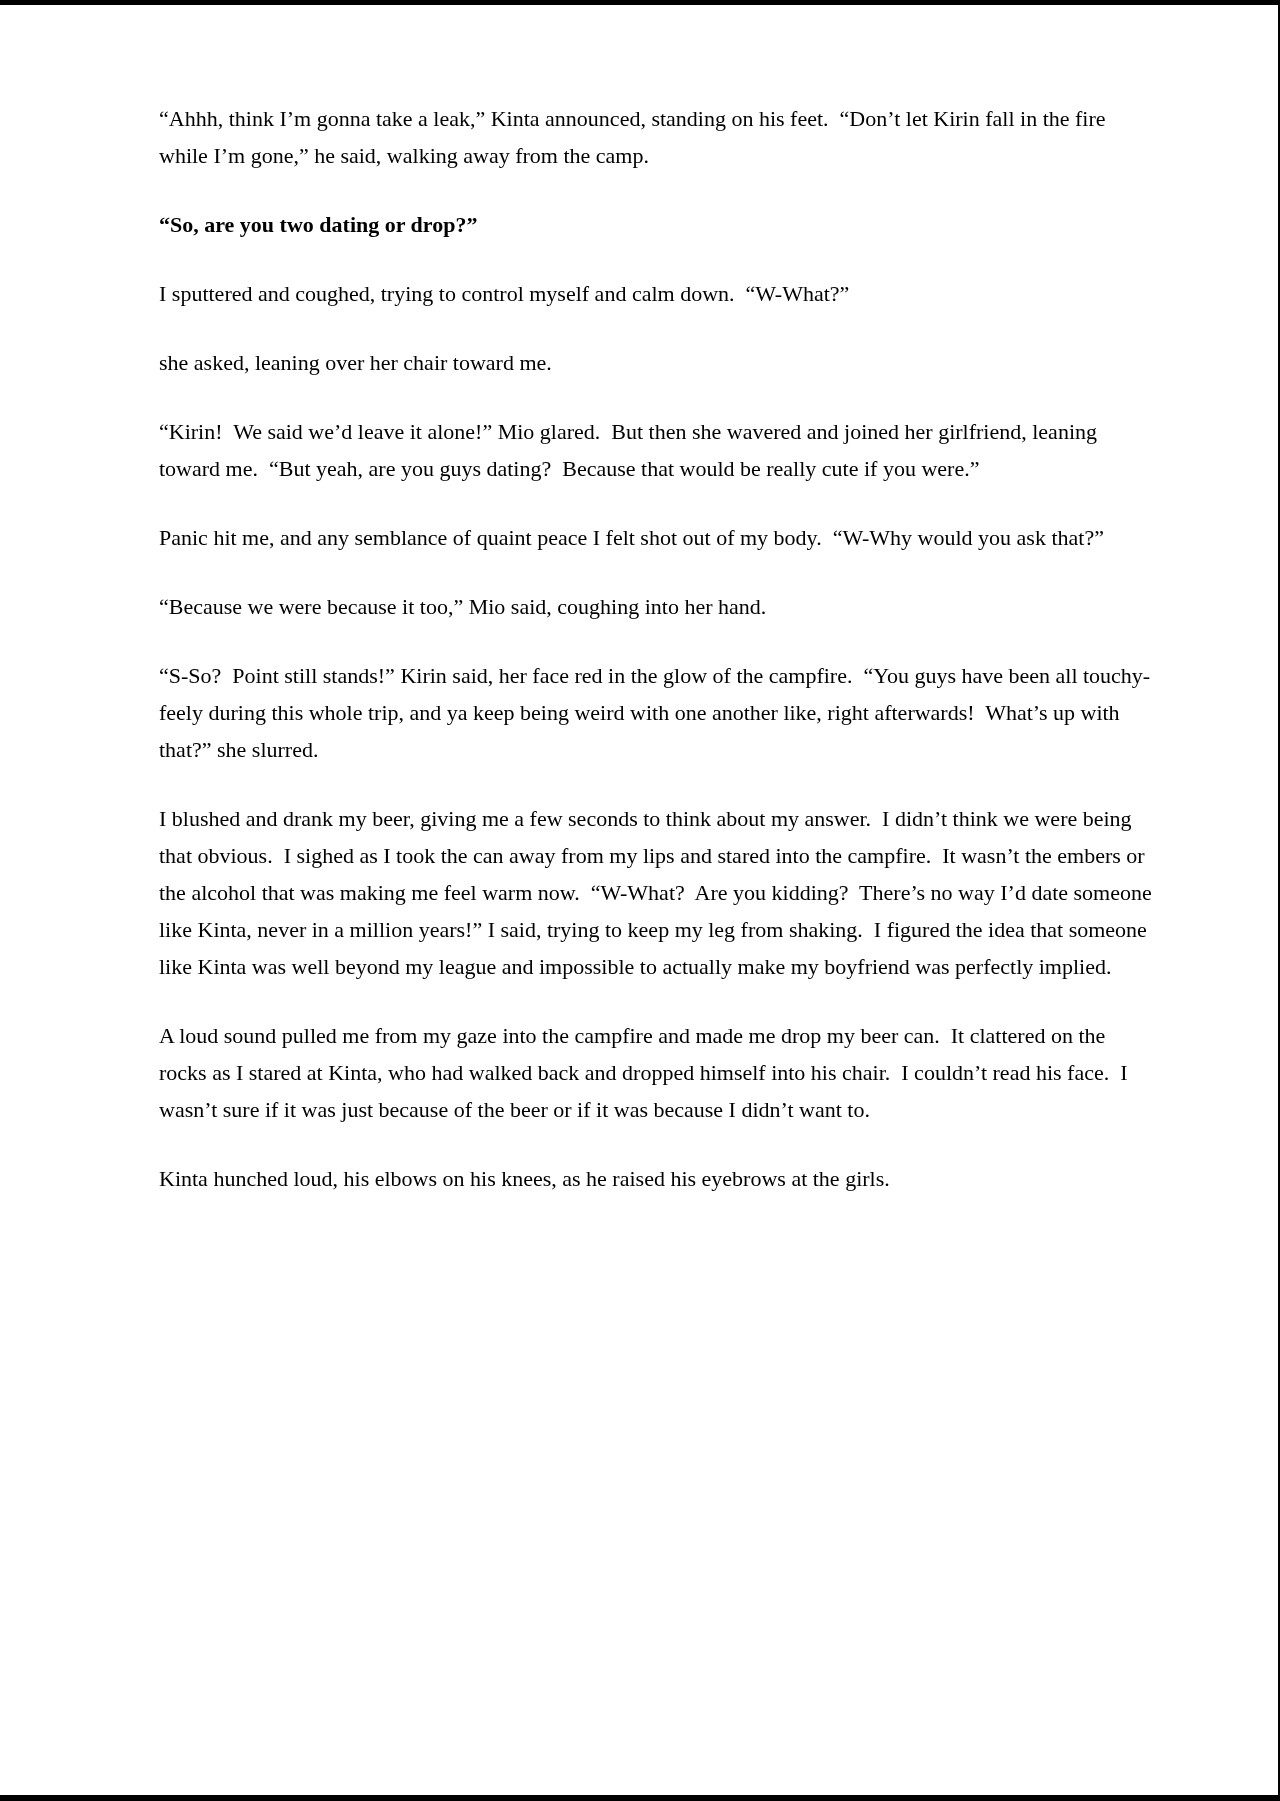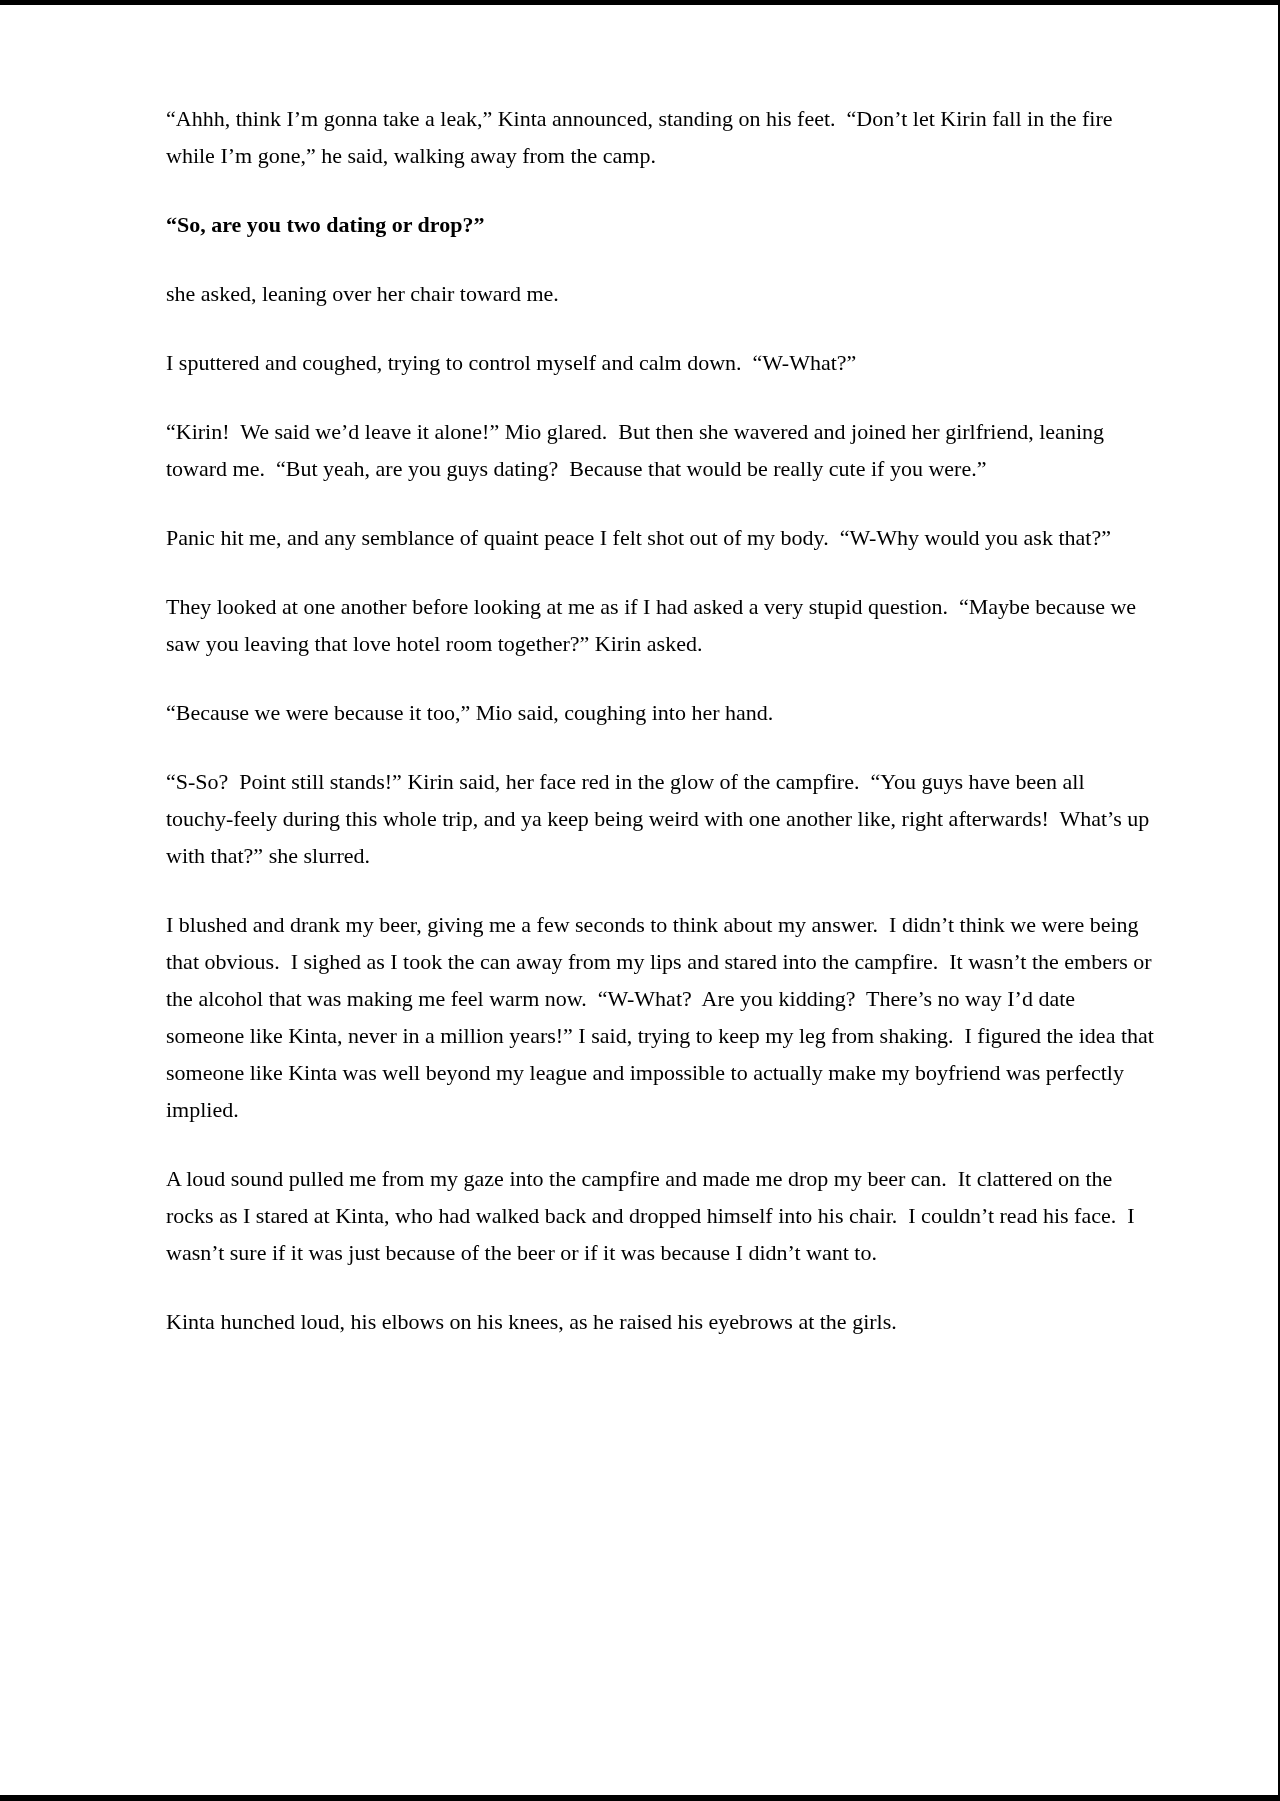--- a/index.html
+++ b/index.html
@@ -34,41 +34,40 @@
     position: absolute;
     left: 150px;
     top: 100px;
     width: 1004px;
     color: #000000;
     font-size: 22px;
     line-height: 37px;
     text-align: left;
   }
   .para {
-    margin: 0 0 32px 16px;
+    margin: 0 0 32px 9px;
     white-space: pre-wrap;
     font-weight: normal;
   }
   .para.bold {
     font-weight: bold;
   }
 </style>
 </head>
 <body>
 
 <div class="edge-bar edge-top"></div>
 <div class="edge-bar edge-bottom"></div>
 <div class="edge-bar edge-right"></div>
 
 <div class="page-content">
     <p class="para">“Ahhh, think I’m gonna take a leak,” Kinta announced, standing on his feet.  “Don’t let Kirin fall in the fire while I’m gone,” he said, walking away from the camp.</p>
     <p class="para bold">“So, are you two dating or drop?”</p>
+    <p class="para">I sputtered and coughed, trying to control myself and calm down.  “W-What?”</p>
     <p class="para">she asked, leaning over her chair toward me.</p>
-    <p class="para">I sputtered and coughed, trying to control myself and calm down.  “W-What?”</p>
     <p class="para">“Kirin!  We said we’d leave it alone!” Mio glared.  But then she wavered and joined her girlfriend, leaning toward me.  “But yeah, are you guys dating?  Because that would be really cute if you were.”</p>
     <p class="para">Panic hit me, and any semblance of quaint peace I felt shot out of my body.  “W-Why would you ask that?”</p>
-    <p class="para">They looked at one another before looking at me as if I had asked a very stupid question.  “Maybe because we saw you leaving that love hotel room together?” Kirin asked.</p>
     <p class="para">“Because we were because it too,” Mio said, coughing into her hand.</p>
     <p class="para">“S-So?  Point still stands!” Kirin said, her face red in the glow of the campfire.  “You guys have been all touchy-feely during this whole trip, and ya keep being weird with one another like, right afterwards!  What’s up with that?” she slurred.</p>
     <p class="para">I blushed and drank my beer, giving me a few seconds to think about my answer.  I didn’t think we were being that obvious.  I sighed as I took the can away from my lips and stared into the campfire.  It wasn’t the embers or the alcohol that was making me feel warm now.  “W-What?  Are you kidding?  There’s no way I’d date someone like Kinta, never in a million years!” I said, trying to keep my leg from shaking.  I figured the idea that someone like Kinta was well beyond my league and impossible to actually make my boyfriend was perfectly implied.</p>
     <p class="para">A loud sound pulled me from my gaze into the campfire and made me drop my beer can.  It clattered on the rocks as I stared at Kinta, who had walked back and dropped himself into his chair.  I couldn’t read his face.  I wasn’t sure if it was just because of the beer or if it was because I didn’t want to.</p>
     <p class="para">Kinta hunched loud, his elbows on his knees, as he raised his eyebrows at the girls.</p>
   </div>
 
 </body></html>

